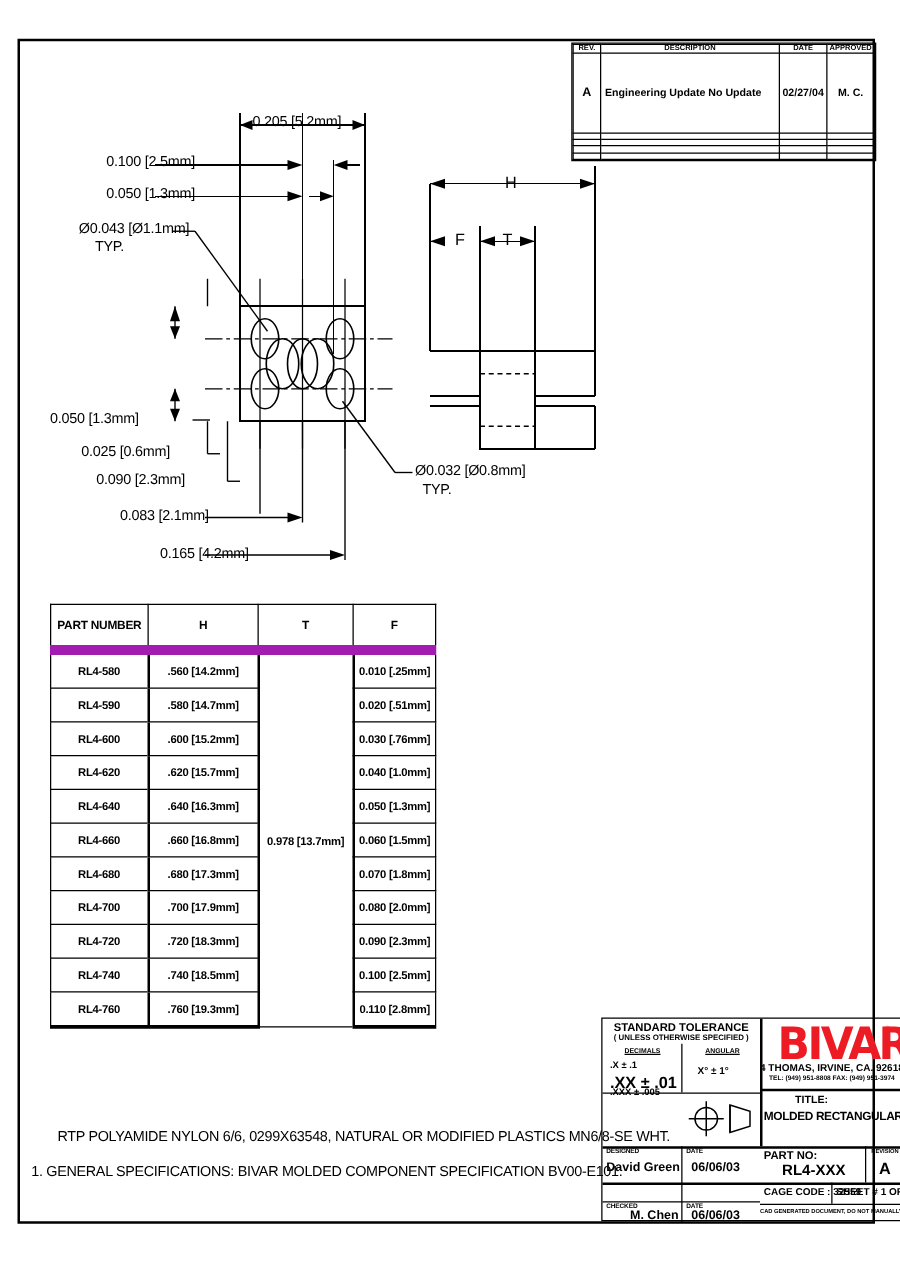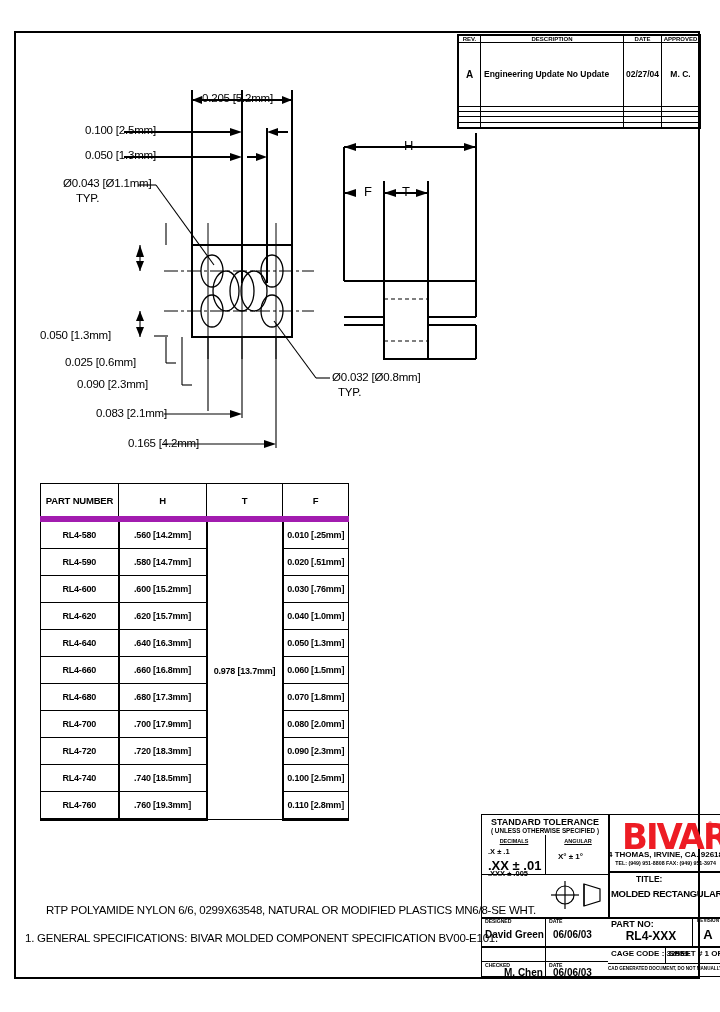--- a/index.html
+++ b/index.html
@@ -23,21 +23,21 @@
   #revtable td.desc{text-align:left;padding-left:3px;font-size:8.5px;font-weight:bold;}
   #revtable td.rv{font-size:10px;font-weight:bold;}
   #revtable td.dt,#revtable td.ap{font-size:8.5px;font-weight:bold;}
 
   
   #parts{position:absolute;left:38px;top:481px;width:288px;height:324px;}
   #parts table{border-collapse:collapse;width:100%;height:100%;table-layout:fixed;
        font-size:9px;}
   #parts th,#parts td{border:1px solid #000;text-align:center;padding:0;
        font-weight:bold;letter-spacing:-0.2px;}
-  #parts thead th{font-size:9.5px;height:32px;border-bottom:6px solid #a21caf;}
+  #parts thead th{font-size:9.5px;height:32px;border-bottom:8px solid #a21caf;}
   #parts tbody td{height:26px;font-size:9px;}
   #parts tbody tr td:nth-child(1){border-right:2px solid #000;}
   #parts .tcell{border-left:2px solid #000;border-right:2px solid #000;}
   #parts tbody tr:last-child td{border-bottom:3px solid #000;}
 
   
   #tb{position:absolute;left:455px;top:812px;width:244px;height:163px;
       border:1.5px solid #000;box-sizing:border-box;}
   .lbl{font-size:5.2px;font-weight:bold;letter-spacing:-0.1px;}
   .val{font-size:10px;font-weight:bold;}

